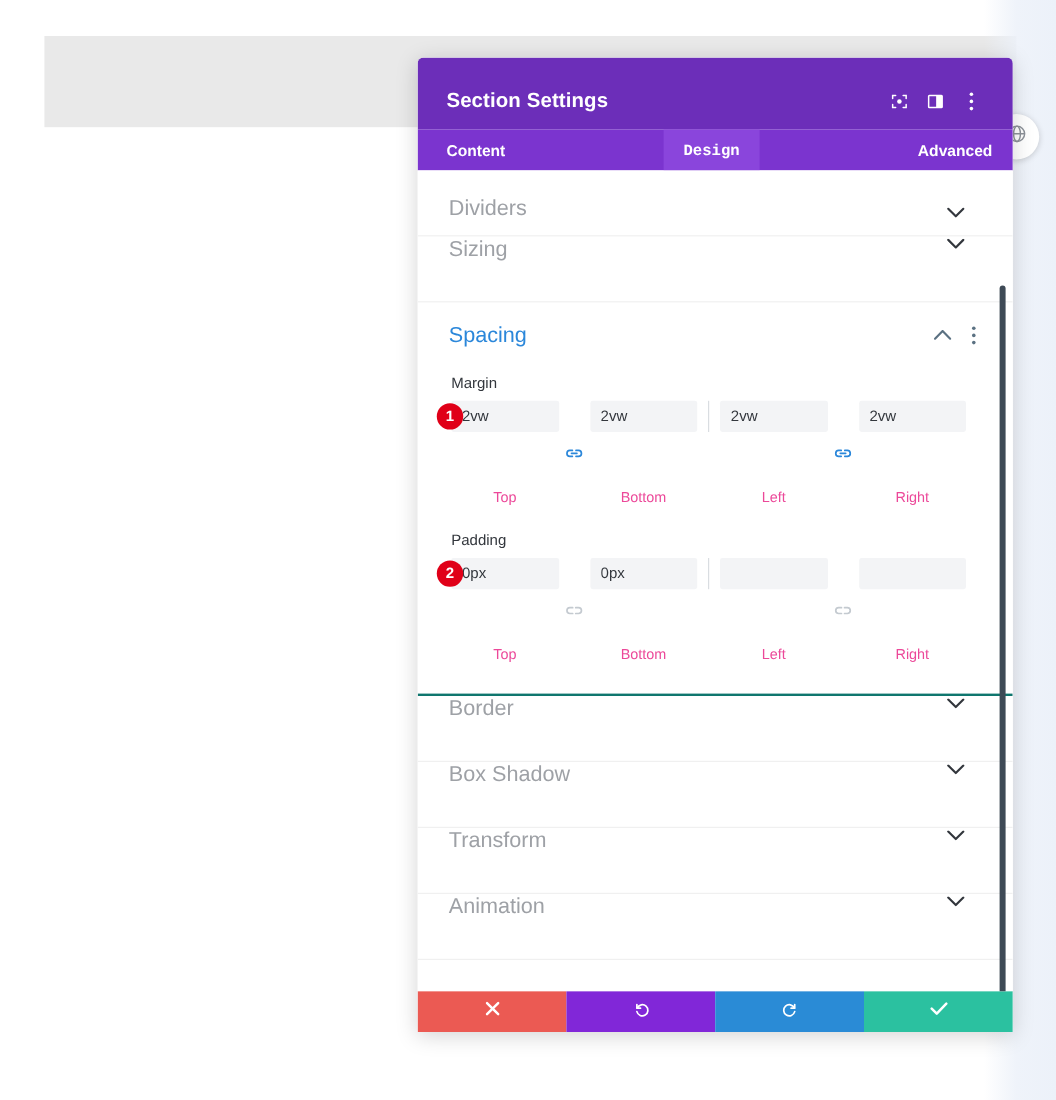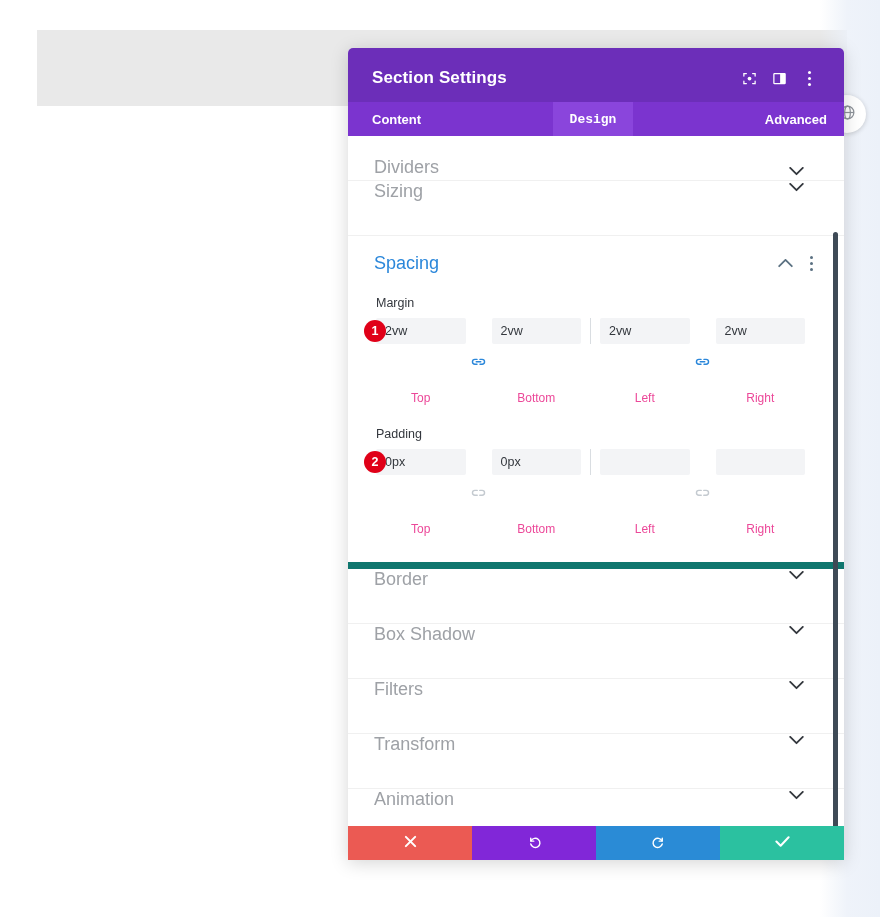--- a/index.html
+++ b/index.html
@@ -69,21 +69,21 @@
     flex-direction: column;
     overflow: hidden;
   }
 
   
   #modal-header {
     height: 48px;
     background: #6C2EB9;
     display: flex;
     align-items: center;
-    padding: 6px 20px 0 24px;
+    padding: 12px 20px 0 24px;
     flex: 0 0 auto;
   }
   #modal-title {
     color: #ffffff;
     font-size: 17px;
     font-weight: bold;
     letter-spacing: .1px;
     flex: 1 1 auto;
   }
   .hdr-icon {
@@ -163,31 +163,31 @@
     border-bottom: 1px solid #f0f0f0;
     cursor: pointer;
     position: relative;
   }
   .section-row .s-title {
     font-size: 18px;
     color: #9ea1a6;
     flex: 1 1 auto;
     font-weight: normal;
   }
-  .section-row.first { height: 42px; align-items: flex-end; padding-bottom: 2px; }
+  .section-row.first { height: 42px; align-items: flex-end; padding-bottom: 12px; }
   .chev {
     color: #33373d;
     font-size: 13px;
     line-height: 1;
     display: inline-block;
   }
 
   
   #spacing-block {
-    border-bottom: 7px solid #0f766e;
+    border-bottom: 2px solid #0f766e;
   }
   #spacing-header {
     height: 54px;
     display: flex;
     align-items: center;
     padding: 0 20px 0 26px;
   }
   #spacing-title {
     font-size: 18px;
     color: #2b87da;
@@ -503,28 +503,20 @@
 
     <div class="section-row">
       <span class="s-title">Box Shadow</span>
       <span class="chev">
         <svg width="15" height="9" viewBox="0 0 16 10" fill="none" stroke="#33373d" stroke-width="2" stroke-linecap="round" stroke-linejoin="round">
             <polyline points="1,1 8,8 15,1"></polyline>
           </svg>
       </span>
     </div>
 
-    <div class="section-row">
-      <span class="s-title">Filters</span>
-      <span class="chev">
-        <svg width="15" height="9" viewBox="0 0 16 10" fill="none" stroke="#33373d" stroke-width="2" stroke-linecap="round" stroke-linejoin="round">
-            <polyline points="1,1 8,8 15,1"></polyline>
-          </svg>
-      </span>
-    </div>
 
     <div class="section-row">
       <span class="s-title">Transform</span>
       <span class="chev">
         <svg width="15" height="9" viewBox="0 0 16 10" fill="none" stroke="#33373d" stroke-width="2" stroke-linecap="round" stroke-linejoin="round">
             <polyline points="1,1 8,8 15,1"></polyline>
           </svg>
       </span>
     </div>
 

